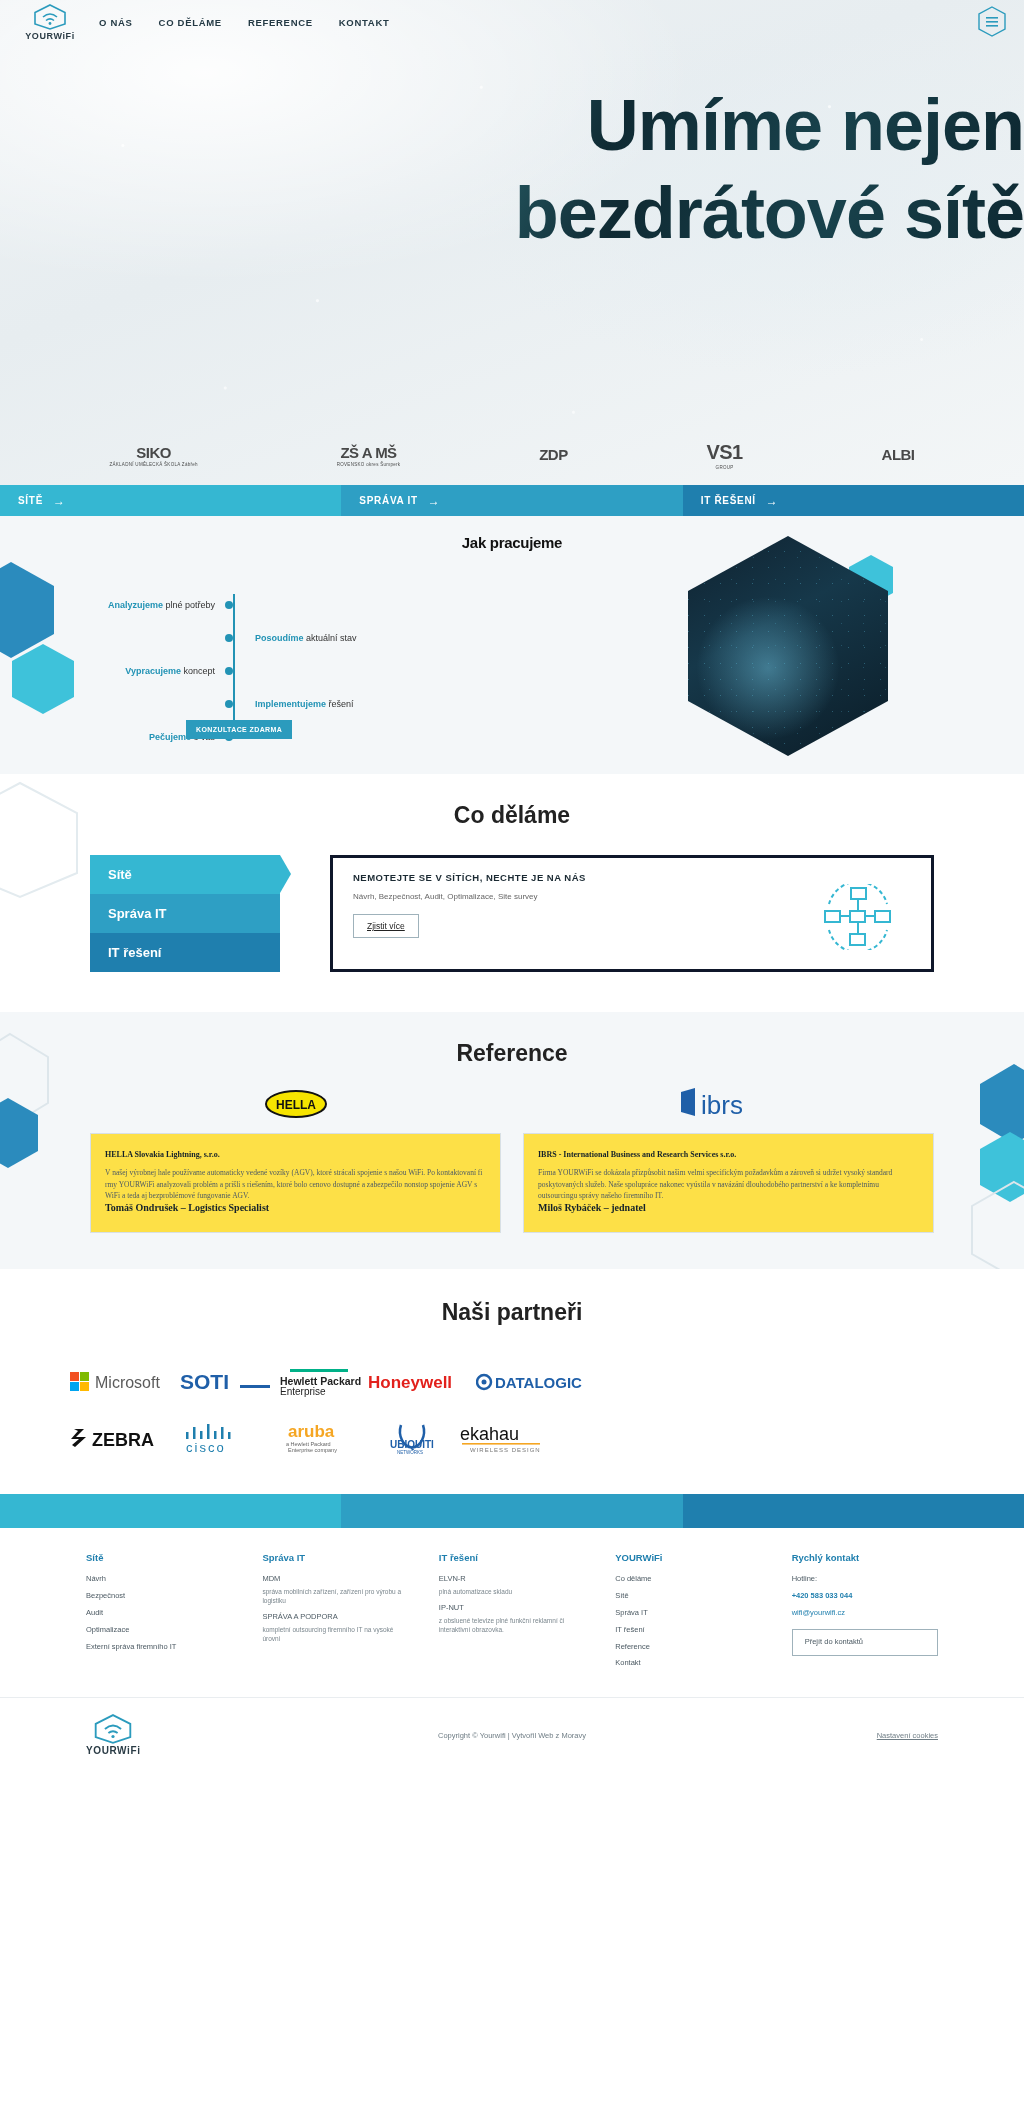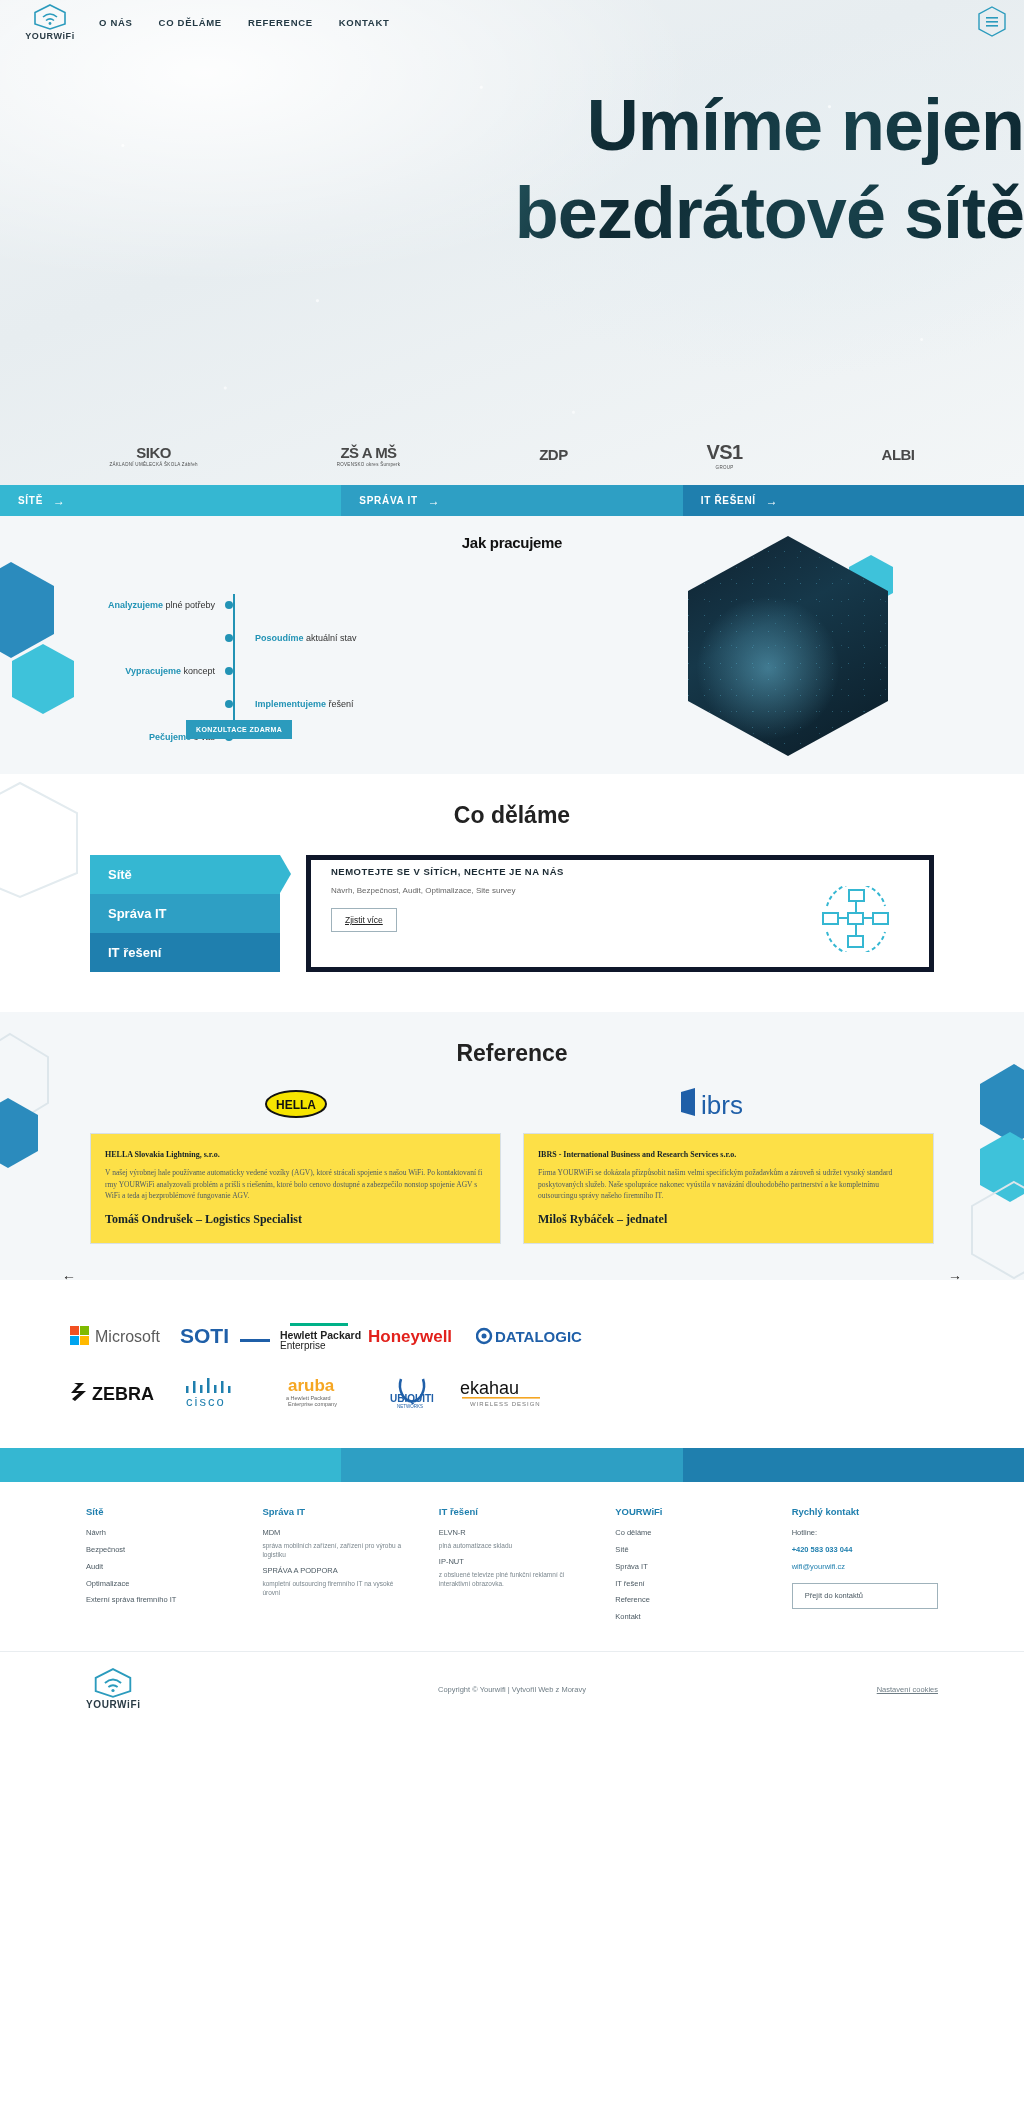--- a/index.html
+++ b/index.html
@@ -146,40 +146,40 @@
   }
   .tab.t1 { background:#35b7d2; position:relative; }
   .tab.t1::after {
     content:""; position:absolute; right:-11px; top:0;
     border-top: 19.5px solid transparent; border-bottom: 19.5px solid transparent;
     border-left: 11px solid #35b7d2;
   }
   .tab.t2 { background:#2e9fc4; }
   .tab.t3 { background:#1f7fae; }
   .panel {
-    flex:1; border: 5px solid #0f172a; padding: 6px 20px; position:relative; min-height: 112px;
+    flex:1; border: 3px solid #0f172a; padding: 14px 20px; position:relative; min-height: 112px; margin-left: 24px;
   }
   .panel h3 { font-size: 9.5px; letter-spacing:.5px; color:#1b2a33; }
   .panel p { font-size: 8px; color:#666; margin-top: 9px; }
   .btn-outline {
     display:inline-block; margin-top: 13px; border:1px solid #9fb2bb;
     font-size: 8.5px; padding: 6px 13px; color:#222; background:#fff;
   }
   .panel-icon { position:absolute; right: 36px; top: 26px; }
 
   
   .ref { position:relative; background:#f4f7f9; padding: 28px 0 36px; overflow:hidden; }
   .ref h2 { text-align:center; font-size:23px; margin-bottom: 8px; }
   .ref-row { display:flex; gap: 22px; padding: 0 90px; align-items:flex-start; }
   .ref-card { flex:1; }
   .ref-logo { height: 58px; display:flex; align-items:center; justify-content:center; }
   .ref-box { background:#fde047; border:1px solid #d8e0e5; padding: 16px 14px; min-height: 100px; font-family: Liberation Serif, serif; }
   .ref-box h4 { font-size: 8px; color:#14212a; margin-bottom: 8px; }
   .ref-box p { font-size: 7.5px; color:#4e5b63; line-height: 1.55; }
-  .ref-box .author { font-size: 12px; font-weight:bold; color:#14212a; margin-top: 10px; }
+  .ref-box .author { font-size: 10px; font-weight:bold; color:#14212a; }
   .ref-arrow { position:absolute; top: 255px; font-size: 14px; color:#222; }
   .ref-arrow.left { left: 62px; }
   .ref-arrow.right { right: 62px; }
   .ref-all { text-align:center; margin-top: 24px; }
   .ref-all span {
     display:inline-block; background:#fff; border:1px solid #9fb2bb;
     font-size: 8.5px; padding: 7px 15px;
   }
 
   
@@ -416,20 +416,21 @@
         <h4>IBRS - International Business and Research Services s.r.o.</h4>
         <p>Firma YOURWiFi se dokázala přizpůsobit našim velmi specifickým požadavkům a zároveň si udržet vysoký standard poskytovaných služeb. Naše spolupráce nakonec vyústila v navázání dlouhodobého partnerství a ke kompletnímu outsourcingu správy našeho firemního IT.</p>
         <div class="author">Miloš Rybáček – jednatel</div>
       </div>
     </div>
   </div>
 
 </section>
 
 <section class="partners">
+  <h2>Naši partneři</h2>
 
   <div class="prow">
     <div class="pitem">
       <svg width="110" height="24" viewBox="0 0 110 24">
         <rect x="0" y="2" width="9" height="9" fill="#f25022"></rect>
           <rect x="10" y="2" width="9" height="9" fill="#7fba00"></rect>
         <rect x="0" y="12" width="9" height="9" fill="#00a4ef"></rect>
           <rect x="10" y="12" width="9" height="9" fill="#ffb900"></rect>
         <text x="25" y="18" font-family="Liberation Sans" font-size="16" fill="#5b5b5b">Microsoft</text>
       </svg>

